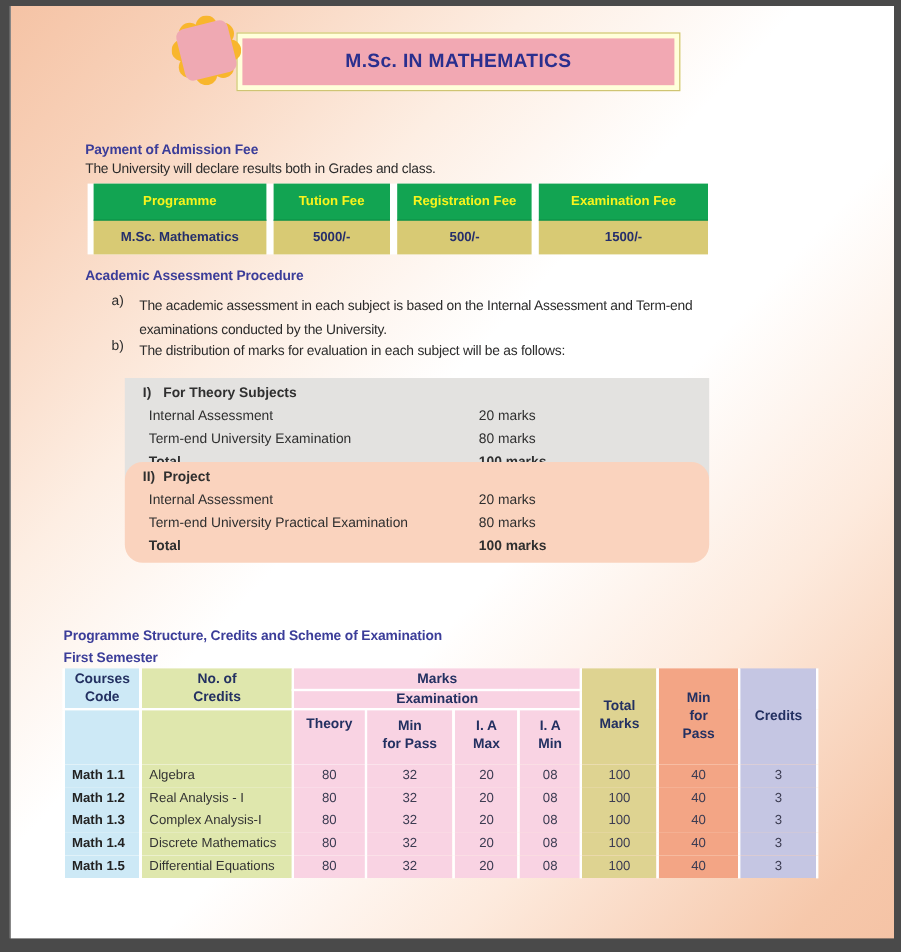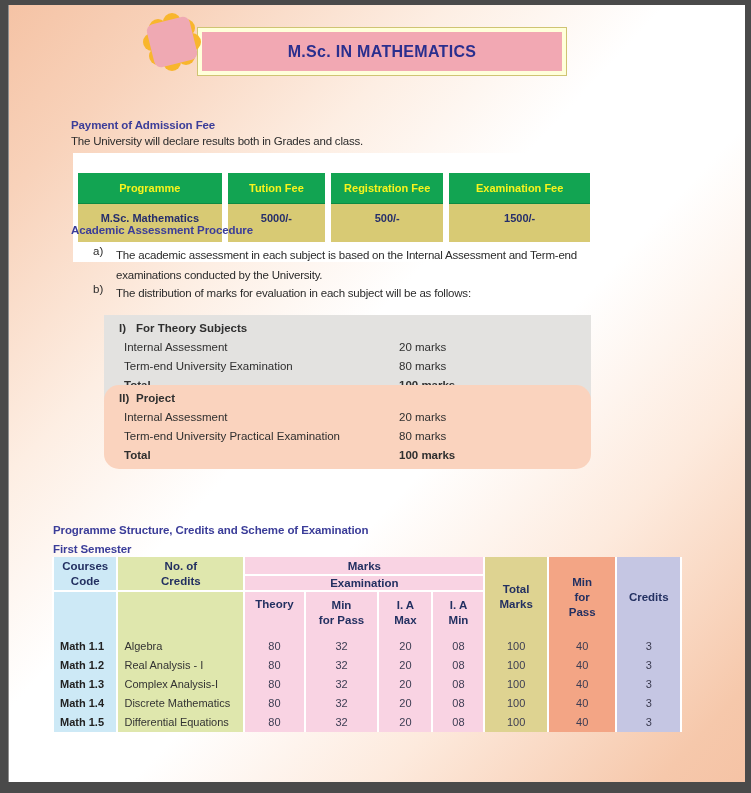--- a/index.html
+++ b/index.html
@@ -33,32 +33,32 @@
   }
   .flower { position:absolute; left:134px; top:8px; z-index:2; }
 
   
   .h-blue { position:absolute; font-size:11.5px; font-weight:bold; color:#3b3d99; letter-spacing:-.1px; }
   .body-text { position:absolute; font-size:11.5px; color:#2b2b2b; letter-spacing:-.2px; }
 
   
   .fee-table {
     position:absolute; left:64px; top:148px; width:522px;
-    background:#ffffff; padding:20px 5px;
+    background:#ffffff; padding:0 5px;
     display:flex; gap:6px;
   }
   .fee-col { display:flex; flex-direction:column; }
   .fee-col.c1{width:146px}.fee-col.c2{width:99px}.fee-col.c3{width:114px}.fee-col.c4{width:143px}
   .fee-head {
     height:31px; line-height:31px; background:#12a452;
     color:#f9f41c; font-weight:bold; font-size:11px; text-align:center;
     border-bottom:1px solid #0c8a43;
   }
   .fee-body {
-    height:38px; line-height:29px; background:#d8ca74;
+    height:28px; line-height:29px; background:#d8ca74;
     color:#252e6b; font-weight:bold; font-size:11px; text-align:center;
   }
 
   
   .ai-label { position:absolute; font-size:11.5px; color:#2b2b2b; }
   .ai-text  { position:absolute; font-size:11.5px; color:#2b2b2b; line-height:20px; width:505px; letter-spacing:-.2px; }
 
   
   .ablock { position:absolute; left:95px; width:487px; height:84px; padding-top:4px; }
   .ab-grey  { background:#e3e2e0; }

